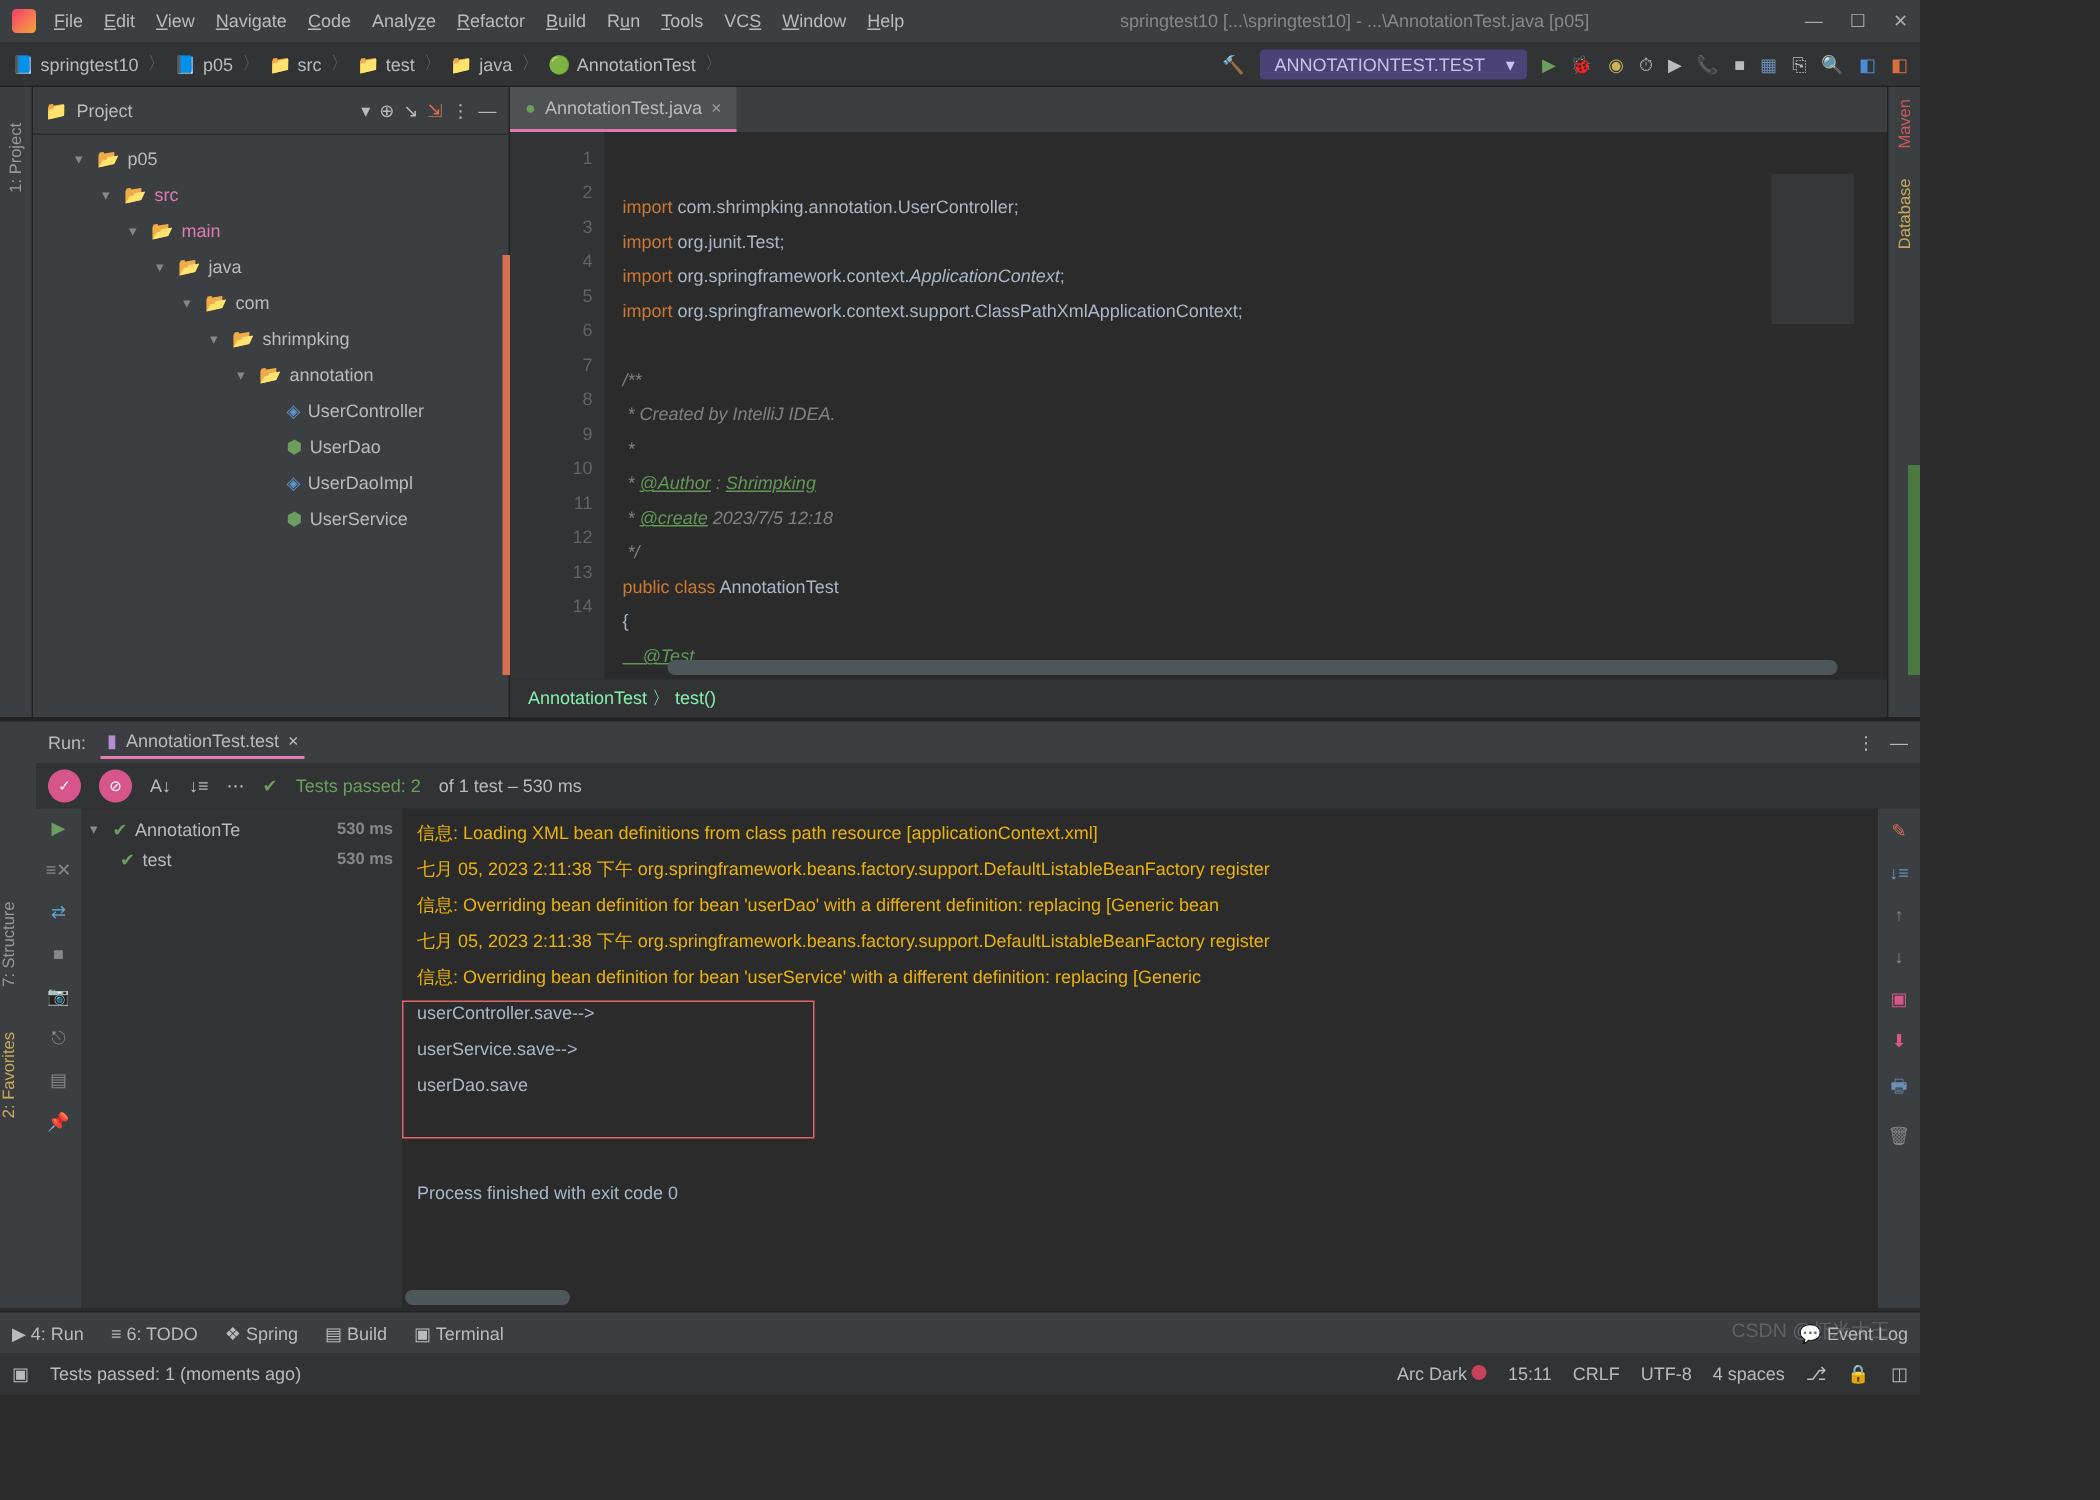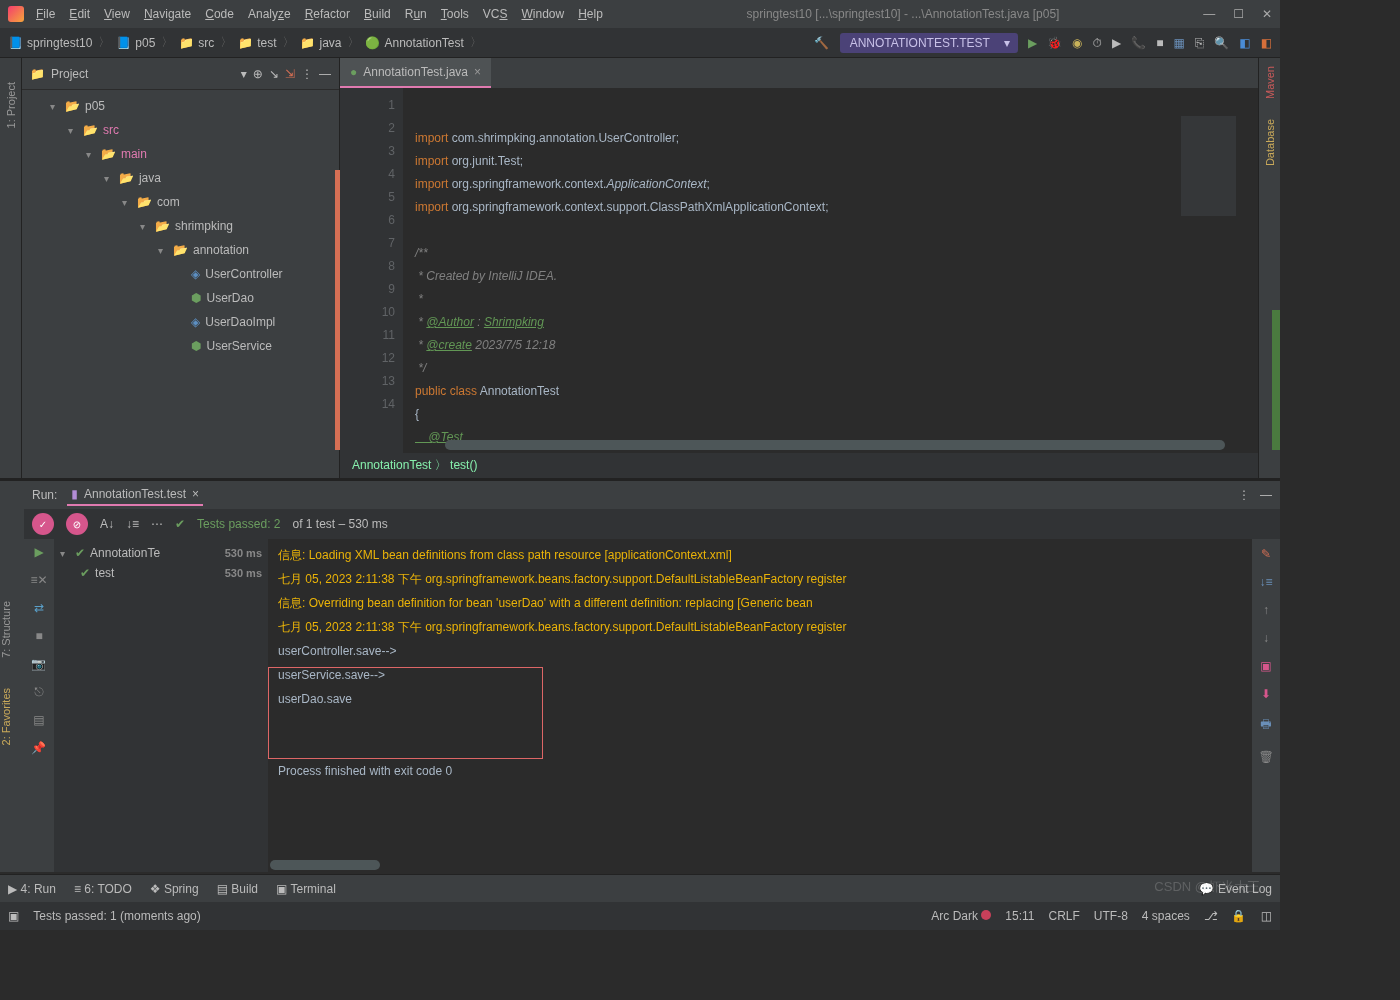--- a/index.html
+++ b/index.html
@@ -304,20 +304,21 @@
             <span style="color:#6b9e5f;">✔</span>
             <span>test</span>
             <span class="testtime">530 ms</span>
           </div>
       </div>
       <div class="console" id="console">
           <div class="orange">信息: Loading XML bean definitions from class path resource [applicationContext.xml]</div>
           <div class="orange">七月 05, 2023 2:11:38 下午 org.springframework.beans.factory.support.DefaultListableBeanFactory register</div>
           <div class="orange">信息: Overriding bean definition for bean 'userDao' with a different definition: replacing [Generic bean</div>
           <div class="orange">七月 05, 2023 2:11:38 下午 org.springframework.beans.factory.support.DefaultListableBeanFactory register</div>
+          <div class="orange">信息: Overriding bean definition for bean 'userService' with a different definition: replacing [Generic </div>
           <div class="txt">userController.save--&gt;</div>
           <div class="txt">userService.save--&gt;</div>
           <div class="txt">userDao.save</div>
           <div class="txt">&nbsp;</div>
           <div class="txt">&nbsp;</div>
           <div class="txt">Process finished with exit code 0</div>
         <div class="redbox"></div>
         <div class="cons-scroll"></div>
       </div>
       <div class="cons-right">

